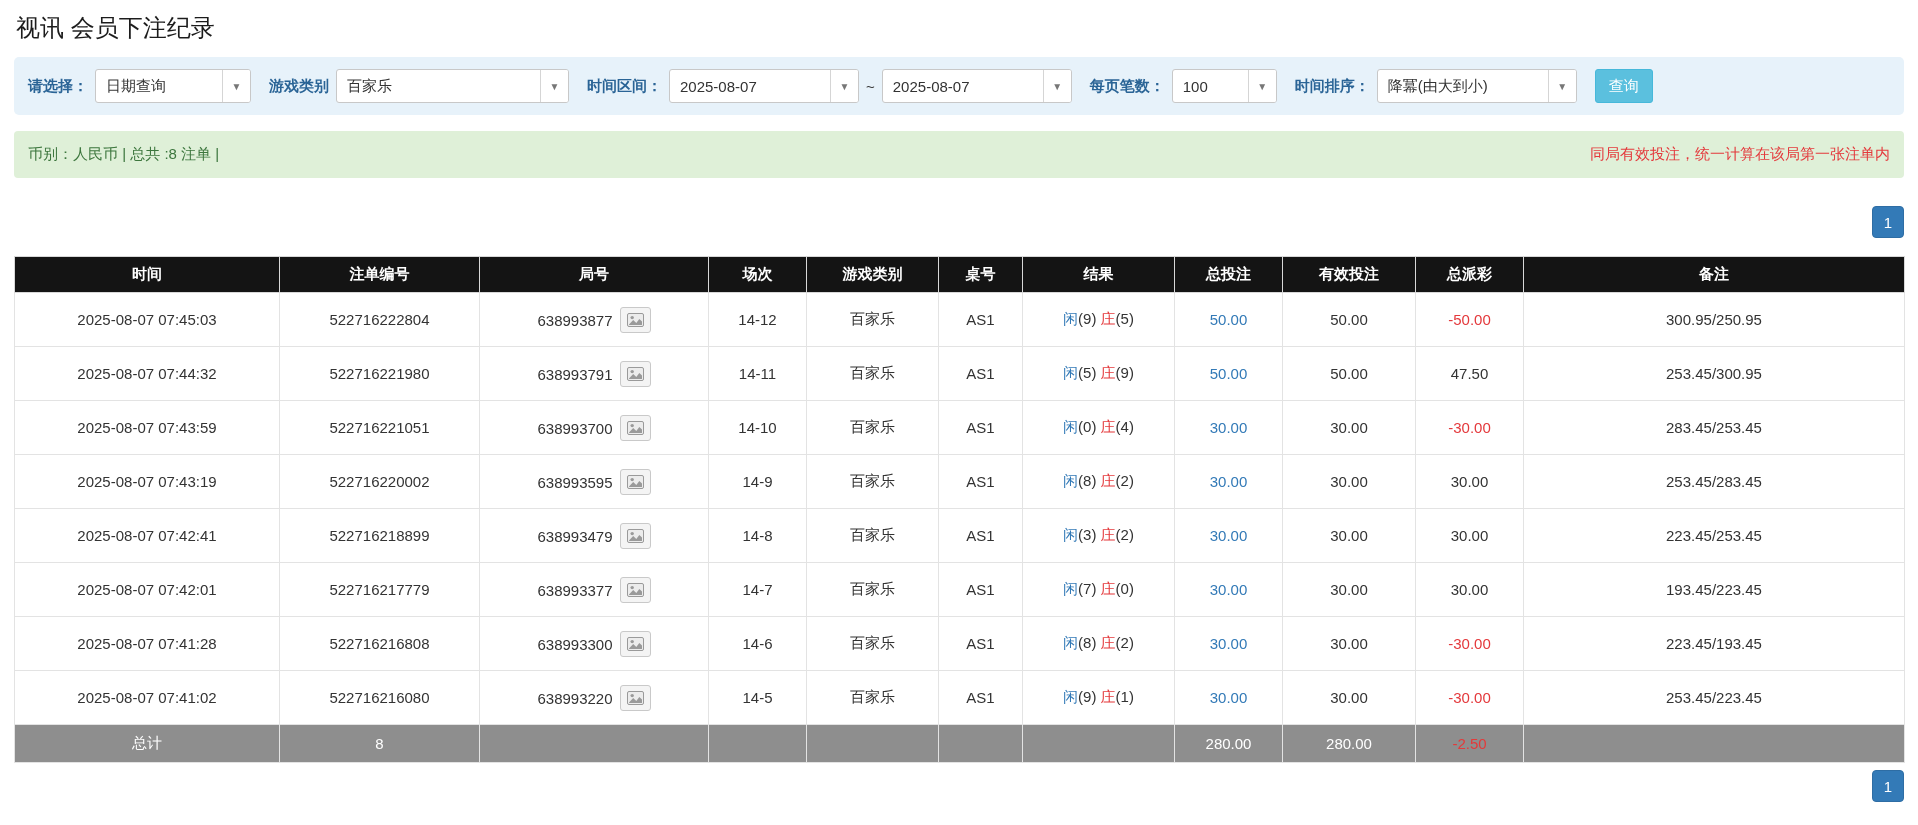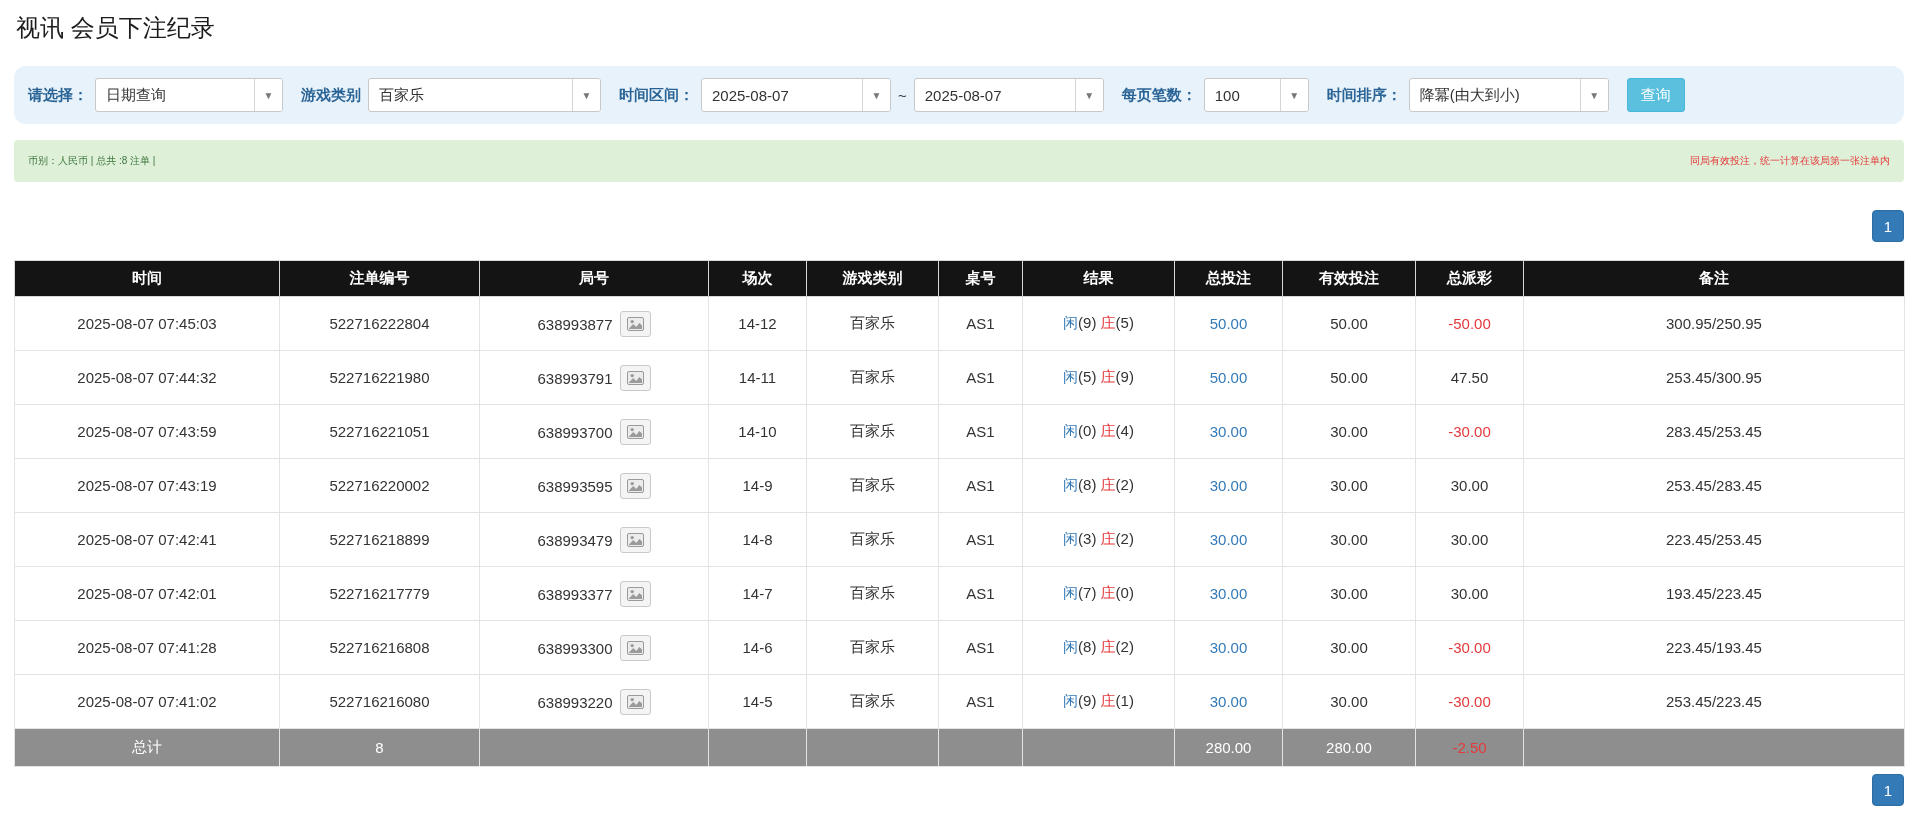--- a/index.html
+++ b/index.html
@@ -8,47 +8,47 @@
     width: 1918px; height: 825px; overflow: hidden;
     font-family: "Liberation Sans", "DejaVu Sans", sans-serif;
     color: #333;
   }
   .container { padding: 0 14px; }
 
   .page-title { font-size: 24px; font-weight: 500; color: #1c1c1c; padding: 12px 2px 13px 2px; }
 
   
   .filter-bar {
-    background: #e7f2fa; border-radius: 12px; padding: 12px 14px;
-    display: flex; align-items: center; margin-top: 9px;
+    background: #e7f2fa; border-radius: 5px; padding: 12px 14px;
+    display: flex; align-items: center;
   }
   .fgroup { display: flex; align-items: center; margin-right: 18px; }
   .flabel { color: #2a6496; font-weight: bold; font-size: 15px; white-space: nowrap; margin-right: 7px; }
   .combo {
     display: flex; align-items: stretch; height: 34px; background: #fff;
     border: 1px solid #c8c8c8; border-radius: 3px; overflow: hidden; cursor: pointer;
   }
   .combo .val { display: flex; align-items: center; padding: 0 10px; font-size: 15px; color: #333; flex: 1; white-space: nowrap; }
   .combo .caret {
     width: 28px; border-left: 1px solid #d5d5d5; display: flex; align-items: center;
     justify-content: center; color: #777; font-size: 10px; background: #fff;
   }
-  .w-query { width: 188px; } .w-game { width: 233px; } .w-date { width: 190px; }
+  .w-query { width: 156px; } .w-game { width: 233px; } .w-date { width: 190px; }
   .w-size { width: 105px; } .w-sort { width: 200px; }
   .tilde { font-size: 15px; color: #333; margin: 0 7px; }
   .search-btn {
     height: 34px; padding: 0 13px; background: #5bc0de; border: 1px solid #46b8da;
     color: #fff; font-size: 15px; border-radius: 3px; cursor: pointer;
     font-family: inherit;
   }
 
   
   .notice {
     margin-top: 16px; background: #dff0d8; border-radius: 4px; padding: 14px;
-    display: flex; align-items: center; justify-content: space-between; font-size: 10px;
+    display: flex; align-items: center; justify-content: space-between; font-size: 15px;
   }
   .notice-left { color: #3c763d; }
   .notice-right { color: #e4393c; }
 
   
   .pager { display: flex; justify-content: flex-end; margin-top: 28px; }
   .pager.bottom { margin-top: 7px; }
   .page-btn {
     min-width: 32px; height: 32px; background: #337ab7; border: 1px solid #2e6da4;
     color: #fff; font-size: 15px; border-radius: 4px; display: flex; align-items: center;

